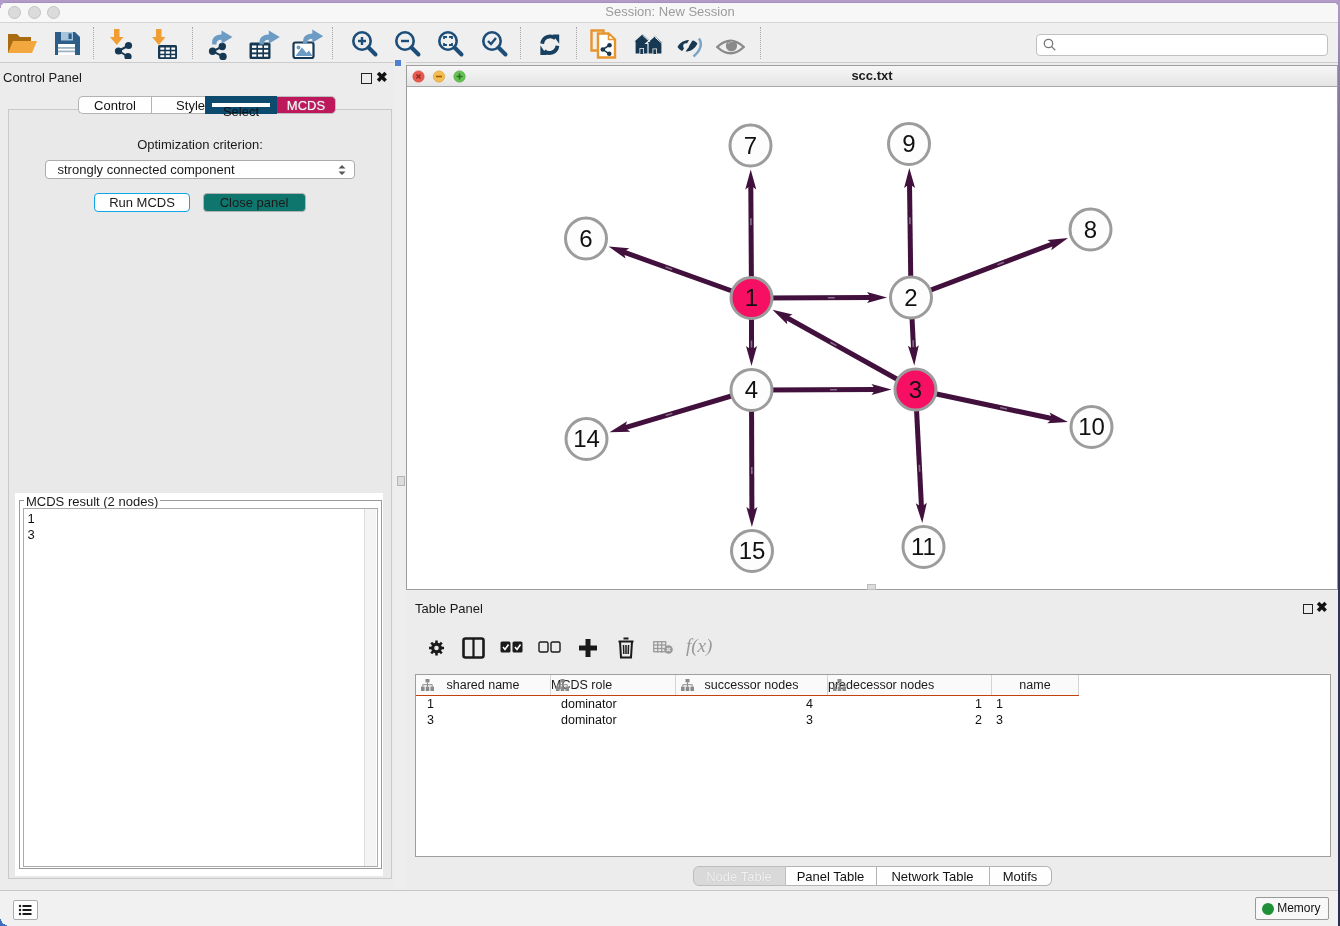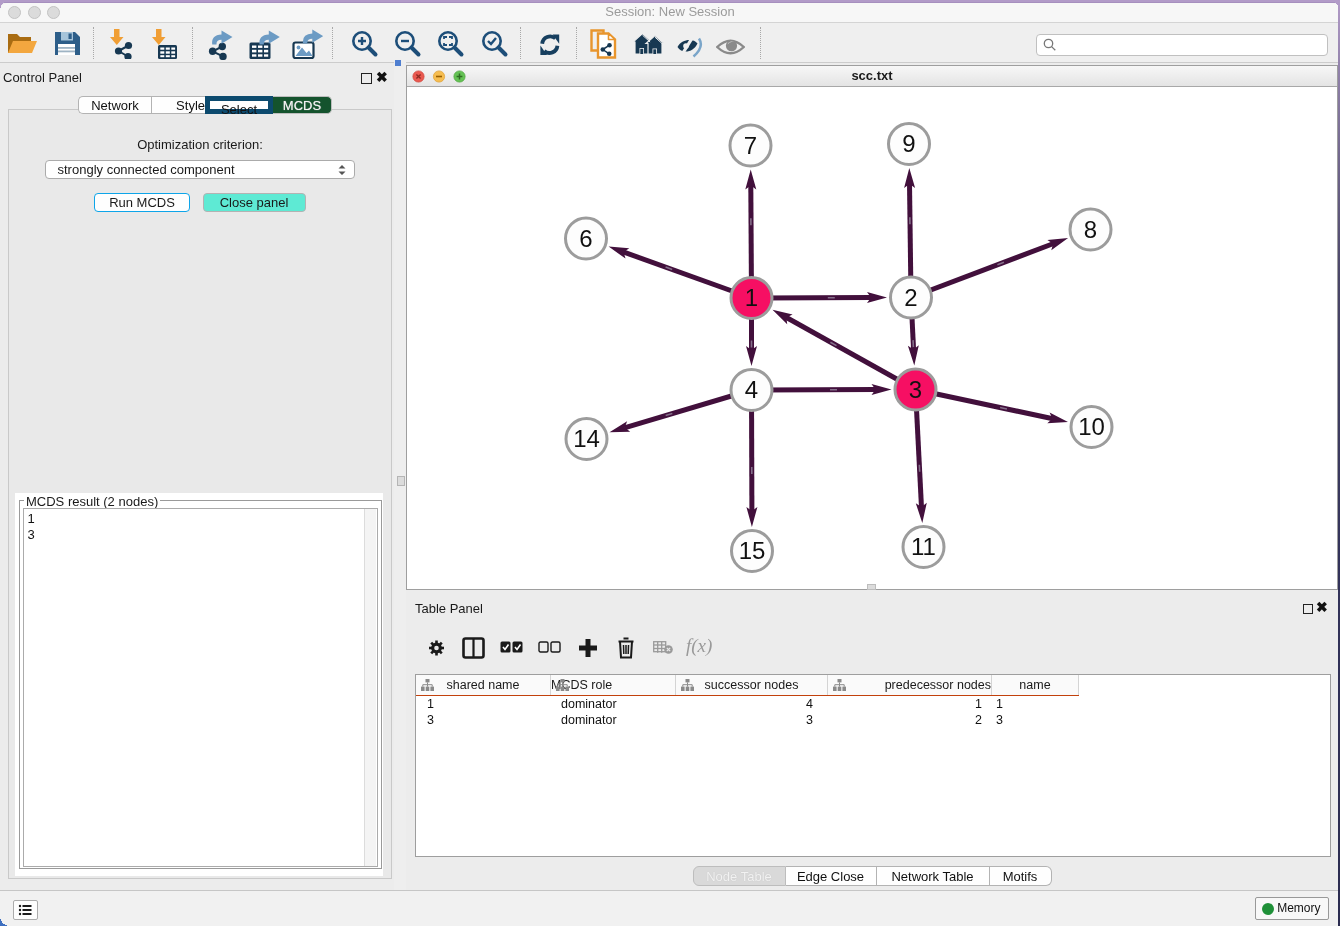--- a/index.html
+++ b/index.html
@@ -186,34 +186,34 @@
 </svg>
 </div>
 
 <div class="abs" style="left:3px;top:70px;font-size:13px;color:#1a1a1a">Control Panel</div>
 <div class="abs" style="left:361px;top:73px;width:9px;height:9px;border:1.5px solid #222"></div>
 <div class="abs" style="left:376px;top:69px;font-size:14px;font-weight:bold;color:#111">✖</div>
 
 <div class="abs" style="left:8px;top:109px;width:384px;height:770px;background:#e9e9e9;border:1px solid #c9c9c9;box-sizing:border-box"></div>
 
 <div class="abs" style="left:78px;top:96px;height:18px;display:flex;font-size:13px">
-  <div style="width:72px;background:#fefefe;border:1px solid #b3b3b3;border-right:none;border-radius:5px 0 0 5px;text-align:center;line-height:18px;color:#111">Network</div>
+  <div style="width:72px;background:#fefefe;border:1px solid #b3b3b3;border-right:none;border-radius:5px 0 0 5px;text-align:center;line-height:18px;color:#111">Control</div>
   <div style="width:53px;background:#fefefe;border:1px solid #b3b3b3;border-right:none;text-align:right;line-height:18px;color:#111">Style</div>
-  <div style="width:58px;background:#fefefe;border:5px solid #0c4a6e;text-align:center;line-height:18px;color:#111">Select</div>
-  <div style="width:58px;background:#14532d;border:1px solid #bdbdbd;border-left:none;border-radius:0 5px 5px 0;text-align:center;line-height:18px;color:#f4f4f4;text-shadow:0 0 1px #bbb">MCDS</div>
+  <div style="width:58px;background:#fefefe;border:7px solid #0c4a6e;text-align:center;line-height:18px;color:#111">Select</div>
+  <div style="width:58px;background:#be185d;border:1px solid #bdbdbd;border-left:none;border-radius:0 5px 5px 0;text-align:center;line-height:18px;color:#f4f4f4;text-shadow:0 0 1px #bbb">MCDS</div>
 </div>
 
 <div class="abs" style="left:8px;top:137px;width:384px;text-align:center;font-size:13px;color:#1a1a1a">Optimization criterion:</div>
 <div class="abs" style="left:44.5px;top:160px;width:310px;height:19px;background:#fff;border:1px solid #ababab;border-radius:4px;box-sizing:border-box;font-size:13px;color:#1a1a1a;line-height:17px;padding-left:12px">strongly connected component
   <svg class="abs" style="right:7px;top:3px" width="10" height="12" viewBox="0 0 10 12">
       <path d="M1.5 4.5 L5 1 L8.5 4.5 Z M1.5 7.5 L5 11 L8.5 7.5 Z" fill="#555"></path>
     </svg>
 </div>
 <div class="abs" style="left:94px;top:192.5px;width:96px;height:19px;background:#fefefe;border:1px solid #0ea5e9;border-radius:4px;box-sizing:border-box;font-size:13px;color:#1a1a1a;text-align:center;line-height:17px">Run MCDS</div>
-<div class="abs" style="left:202.5px;top:192.5px;width:103px;height:19px;background:#5eead4;border:1px solid #b3b3b3;border-radius:4px;box-sizing:border-box;font-size:13px;color:#1a1a1a;text-align:center;line-height:17px">Close panel</div>
+<div class="abs" style="left:202.5px;top:192.5px;width:103px;height:19px;background:#0f766e;border:1px solid #b3b3b3;border-radius:4px;box-sizing:border-box;font-size:13px;color:#1a1a1a;text-align:center;line-height:17px">Close panel</div>
 
 <div class="abs" style="left:15px;top:493px;width:368px;height:383px;background:#fff"></div>
 <div class="abs" style="left:19px;top:500px;width:362.5px;height:369px;border:1px solid #9a9a9a;box-sizing:border-box"></div>
 <div class="abs" style="left:24px;top:494px;background:#fff;padding:0 2px;font-size:13px;color:#1a1a1a">MCDS result (2 nodes)</div>
 <div class="abs" style="left:22.5px;top:507.5px;width:355px;height:359.5px;background:#fff;border:1px solid #ababab;box-sizing:border-box;font-size:13px;color:#111;line-height:16px;padding:2px 0 0 4px">1<br>3</div>
 <div class="abs" style="left:363.5px;top:508.5px;width:12px;height:357.5px;background:#f4f4f4;border-left:1px solid #dcdcdc;box-sizing:border-box"></div>
 
 <div class="abs" style="left:394px;top:62px;width:12px;height:828px;background:#eeeeee"></div>
 <div class="abs" style="left:395px;top:60px;width:6px;height:6px;background:#4f7fd0"></div>
 <div class="abs" style="left:396.5px;top:475.5px;width:8px;height:10px;background:#dcdcdc;border:1px solid #b5b5b5;box-sizing:border-box"></div>
@@ -387,21 +387,21 @@
       </svg></div>
   <div style="width:151px;position:relative;border-right:1px solid #d4d4d4;text-align:center;line-height:20px">successor nodes<svg style="position:absolute;left:5px;top:4px" width="13" height="12" viewBox="0 0 13 12">
         <g fill="#8a8a8a">
           <rect x="4.5" y="0" width="4" height="3.4"></rect>
           <rect x="0" y="7.6" width="3.6" height="4.4"></rect>
           <rect x="4.7" y="7.6" width="3.6" height="4.4"></rect>
           <rect x="9.4" y="7.6" width="3.6" height="4.4"></rect>
         </g>
         <path d="M6.5 3.4 v2.3 M1.8 7.6 v-1.9 h9.4 v1.9 M6.5 5.7 v1.9" stroke="#8a8a8a" stroke-width="1" fill="none"></path>
       </svg></div>
-  <div style="width:163px;position:relative;border-right:1px solid #d4d4d4;text-align:right;line-height:20px">predecessor nodes<svg style="position:absolute;left:5px;top:4px" width="13" height="12" viewBox="0 0 13 12">
+  <div style="width:163px;position:relative;border-right:1px solid #d4d4d4;text-align:left;line-height:20px">predecessor nodes<svg style="position:absolute;left:5px;top:4px" width="13" height="12" viewBox="0 0 13 12">
         <g fill="#8a8a8a">
           <rect x="4.5" y="0" width="4" height="3.4"></rect>
           <rect x="0" y="7.6" width="3.6" height="4.4"></rect>
           <rect x="4.7" y="7.6" width="3.6" height="4.4"></rect>
           <rect x="9.4" y="7.6" width="3.6" height="4.4"></rect>
         </g>
         <path d="M6.5 3.4 v2.3 M1.8 7.6 v-1.9 h9.4 v1.9 M6.5 5.7 v1.9" stroke="#8a8a8a" stroke-width="1" fill="none"></path>
       </svg></div>
   <div style="width:86px;border-right:1px solid #d4d4d4;text-align:center;line-height:20px">name</div>
 </div>
@@ -417,21 +417,21 @@
     <div style="width:134px;padding-left:11px;box-sizing:border-box">3</div>
     <div style="width:124px;padding-left:11px;box-sizing:border-box">dominator</div>
     <div style="width:151px;text-align:right;padding-right:12px;box-sizing:border-box">3</div>
     <div style="width:163px;text-align:right;padding-right:6px;box-sizing:border-box">2</div>
     <div style="width:86px;padding-left:8px;box-sizing:border-box">3</div>
   </div>
 </div>
 
 <div class="abs" style="left:692.5px;top:866px;height:20px;display:flex;font-size:13px">
   <div style="width:91px;background:#d9d9d9;border:1px solid #bdbdbd;border-radius:6px 0 0 6px;text-align:center;line-height:20px;color:#f2f2f2;text-shadow:0 0 1px #bbb">Node Table</div>
-  <div style="width:90px;background:#fefefe;border:1px solid #b3b3b3;border-left:none;text-align:center;line-height:20px;color:#111">Edge Close</div>
+  <div style="width:90px;background:#fefefe;border:1px solid #b3b3b3;border-left:none;text-align:center;line-height:20px;color:#111">Panel Table</div>
   <div style="width:112px;background:#fefefe;border:1px solid #b3b3b3;border-left:none;text-align:center;line-height:20px;color:#111">Network Table</div>
   <div style="width:61px;background:#fefefe;border:1px solid #b3b3b3;border-left:none;border-radius:0 6px 6px 0;text-align:center;line-height:20px;color:#111">Motifs</div>
 </div>
 
 <div class="abs" style="left:0;top:890px;width:1340px;height:36px;background:#f1f1f1;border-top:1px solid #c6c6c6;box-sizing:border-box"></div>
 <div class="abs" style="left:12.5px;top:899.5px;width:25px;height:20px;background:#fdfdfd;border:1px solid #ababab;border-radius:2px;box-sizing:border-box">
 <svg width="23" height="18" viewBox="0 0 23 18">
       <g fill="#1a1a1a">
         <circle cx="6" cy="5" r="1.2"></circle>
         <rect x="8.5" y="4" width="9" height="2"></rect>

